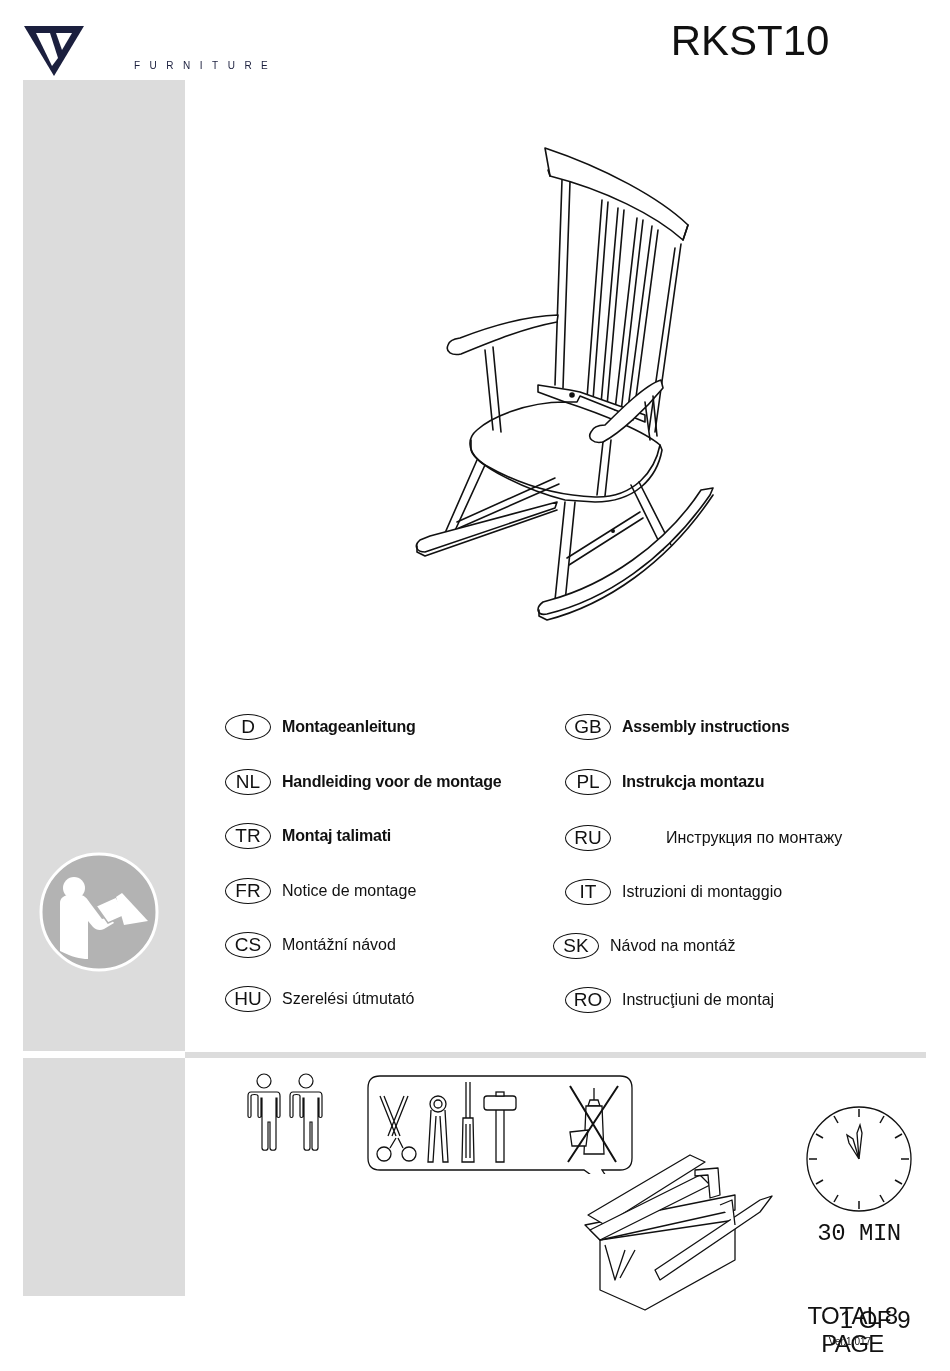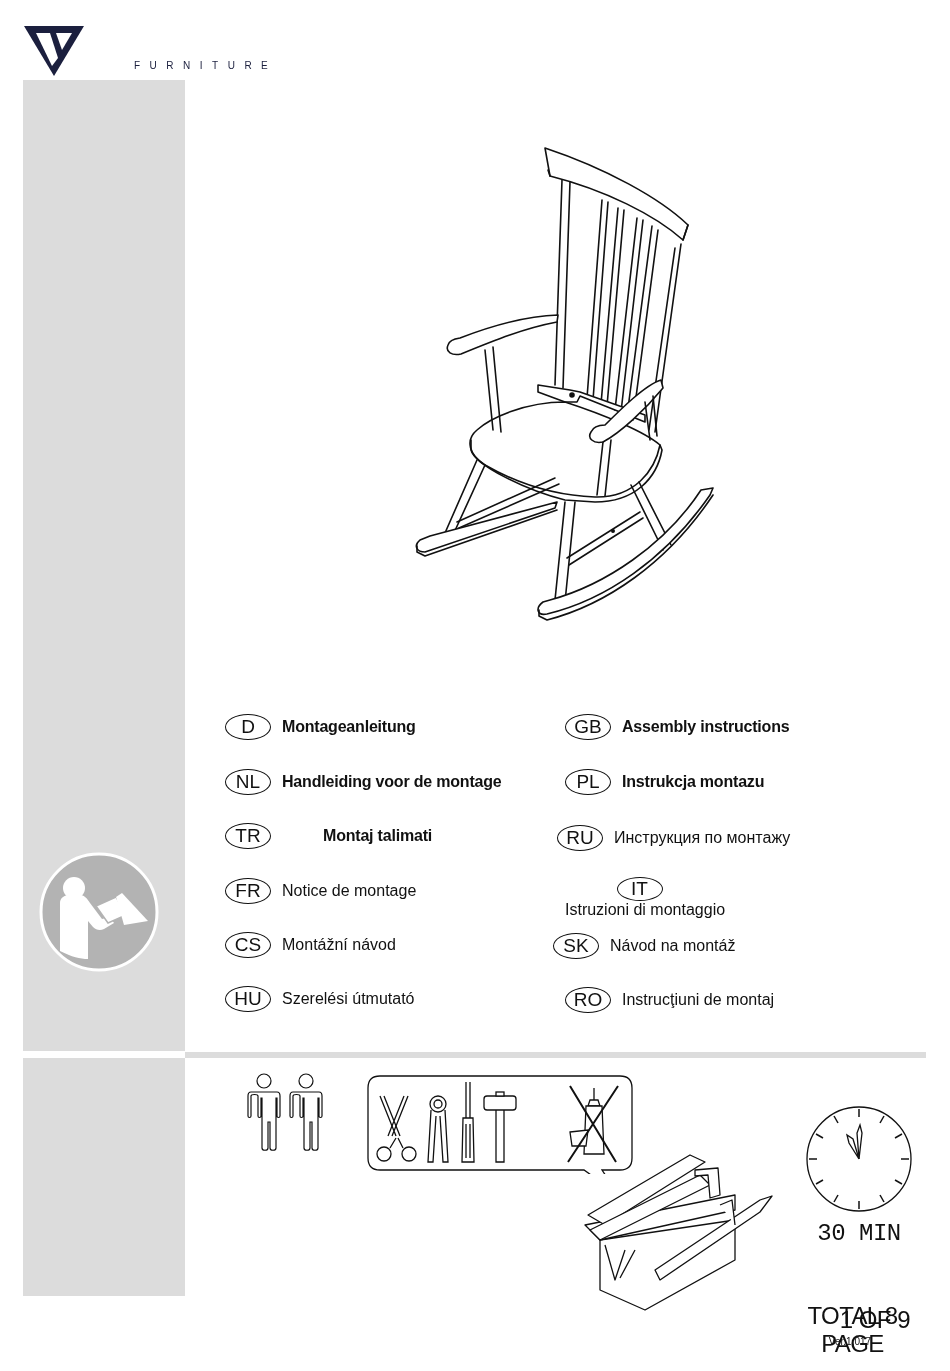--- a/index.html
+++ b/index.html
@@ -45,20 +45,21 @@
 <div class="logo">
   <svg width="64" height="56" viewBox="0 0 64 56" style="position:absolute;left:0;top:2px;">
     <polygon points="2,4 62,4 32,54" fill="#1b1f3e"></polygon>
     <polygon points="14,11 28,11 36,36 30,44" fill="#ffffff"></polygon>
     <polygon points="34,11 50,11 40,28" fill="#ffffff"></polygon>
   </svg>
   <div class="logo-sub">FURNITURE</div>
 </div>
 
 <div class="title-block">
+  <div>RKST10</div>
 </div>
 
 <svg class="chair" viewBox="0 0 330 490" fill="none" stroke="#111" stroke-width="1.6" stroke-linejoin="round" stroke-linecap="round">
 
   <path d="M140,8 L145,36 C200,50 250,75 278,100 L283,85 C255,58 200,28 140,8 Z" fill="#fff"></path>
   <path d="M145,36 L143,30"></path>
   <path d="M278,100 L283,85"></path>
 
   <path d="M157,40 L150,245 M165,42 L158,248"></path>
   <path d="M197,60 L182,258 M203,62 L188,260"></path>
@@ -104,33 +105,33 @@
     <div class="lang-text bold">Assembly instructions</div>
   </div>
   <div class="lang-row" style="left:0;top:55px;">
     <div class="lang-badge">NL</div>
     <div class="lang-text bold">Handleiding voor de montage</div>
   </div>
   <div class="lang-row" style="left:340px;top:55px;">
     <div class="lang-badge">PL</div>
     <div class="lang-text bold">Instrukcja montazu</div>
   </div>
-  <div class="lang-row" style="left:0;top:109px;gap:41px;">
+  <div class="lang-row" style="left:0;top:109px;">
     <div class="lang-badge">TR</div>
     <div class="lang-text bold">Montaj talimati</div>
   </div>
-  <div class="lang-row" style="left:332px;top:111px;">
+  <div class="lang-row" style="left:340px;top:111px;gap:44px;">
     <div class="lang-badge">RU</div>
     <div class="lang-text">Инструкция по монтажу</div>
   </div>
   <div class="lang-row" style="left:0;top:164px;">
     <div class="lang-badge">FR</div>
     <div class="lang-text">Notice de montage</div>
   </div>
-  <div class="lang-row" style="left:340px;top:165px;flex-direction:column;">
+  <div class="lang-row" style="left:340px;top:165px;">
     <div class="lang-badge">IT</div>
     <div class="lang-text">Istruzioni di montaggio</div>
   </div>
   <div class="lang-row" style="left:0;top:218px;">
     <div class="lang-badge">CS</div>
     <div class="lang-text">Montážní návod</div>
   </div>
   <div class="lang-row" style="left:328px;top:219px;">
     <div class="lang-badge">SK</div>
     <div class="lang-text">Návod na montáž</div>

